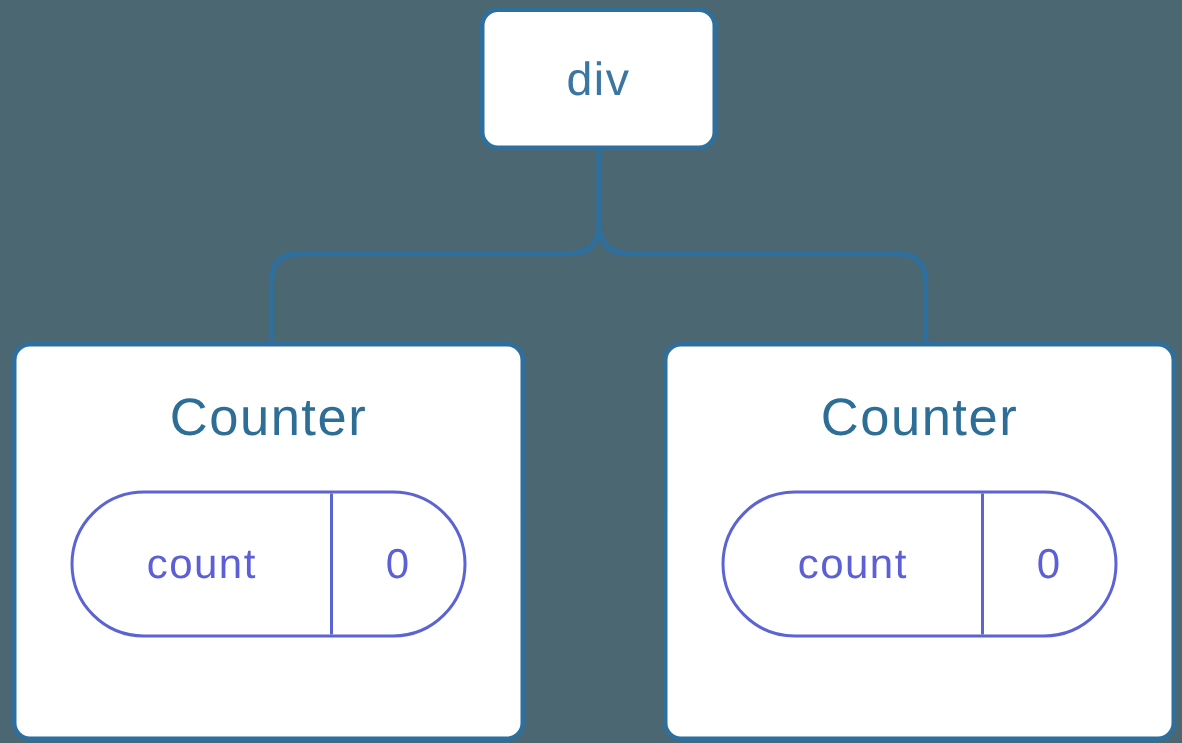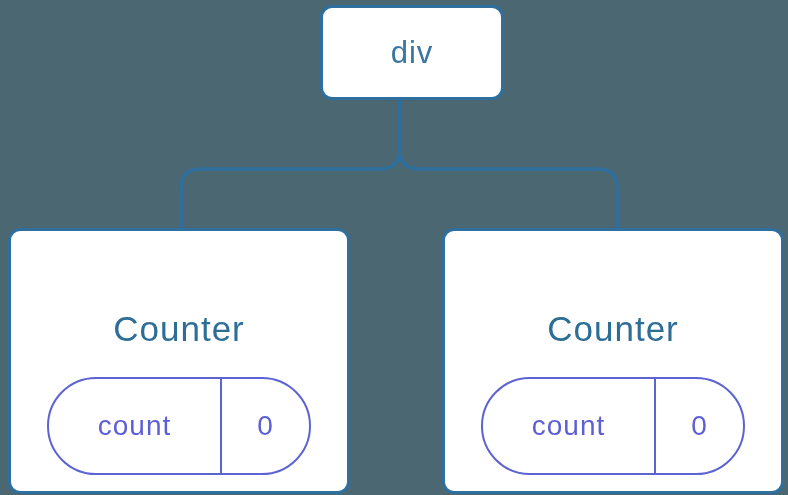--- a/index.html
+++ b/index.html
@@ -37,35 +37,35 @@
   }
   .node{
     position:absolute;
     background:var(--node-fill);
     border:3px solid var(--node-border);
     border-radius:12px;
     box-sizing:border-box;
   }
   .node-root{
     left:320px;top:5px;
-    width:184px;height:95px;
+    width:158px;height:95px;
     display:flex;
     align-items:center;
     justify-content:center;
     font-size:31px;
     letter-spacing:1px;
     color:var(--root-text);
   }
   .node-counter{
     top:228px;
     width:342px;height:266px;
     display:flex;
     flex-direction:column;
     align-items:center;
-    padding-top:80px;
+    padding-top:30px;
   }
   .node-counter.left{left:8px;}
   .node-counter.right{left:442px;}
   .counter-title{
     font-size:35px;
     font-weight:500;
     letter-spacing:1px;
     color:var(--heading-text);
     line-height:1;
   }

